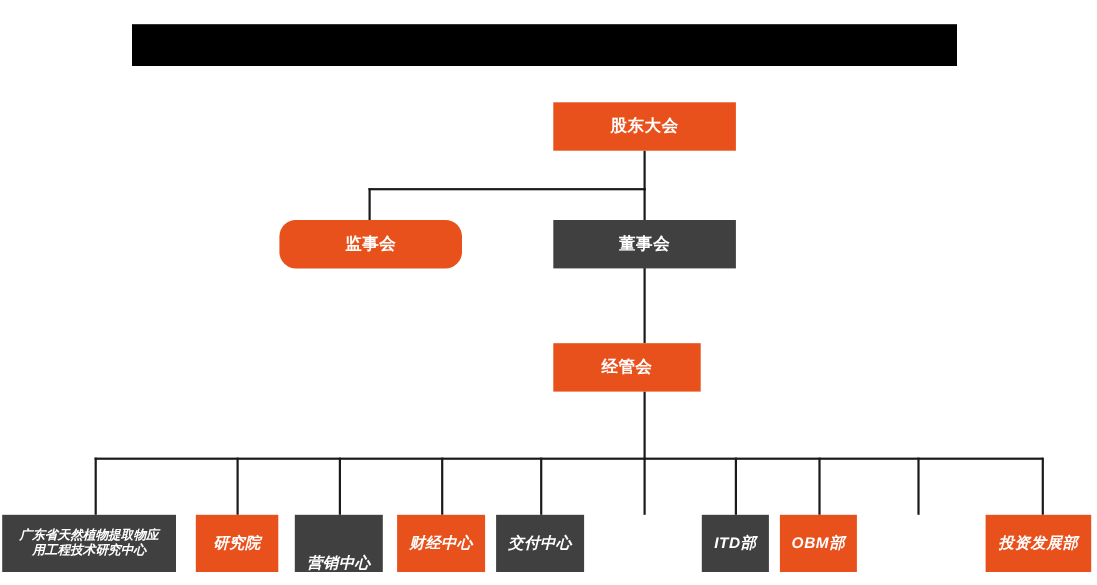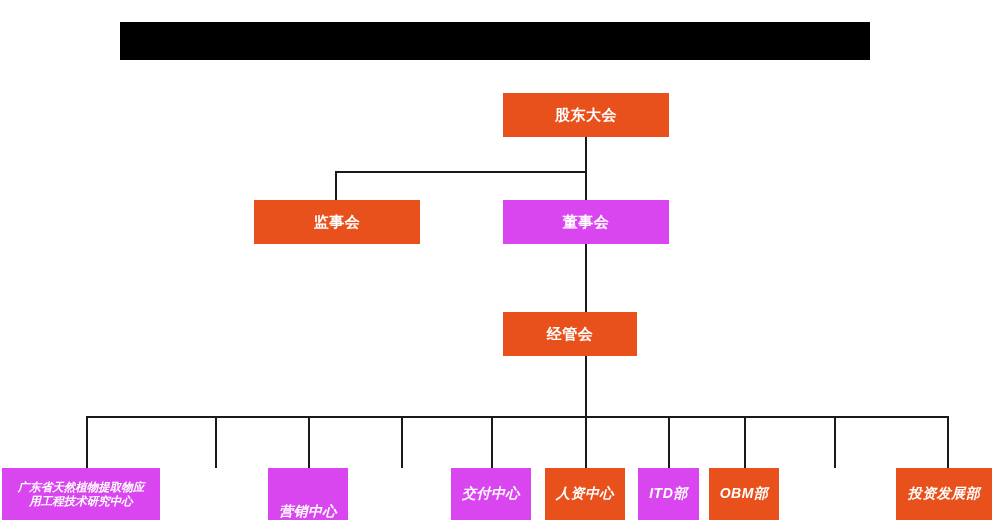--- a/index.html
+++ b/index.html
@@ -57,21 +57,21 @@
     letter-spacing: 0.5px;
     z-index: 3;
   }
   .node .node-label {
     display: block;
     padding: 0 4px;
     white-space: pre-line;
   }
 
   .tone-dark  { background: #E8501C; }
-  .tone-light { background: #d946ef; }
+  .tone-light { background: #404040; }
 
   
   .lvl-1 { width: 166px; height: 44px; font-size: 15px; }
   .lvl-2 { width: 166px; height: 44px; font-size: 15px; }
   .lvl-3 { width: 134px; height: 44px; font-size: 15px; }
   .lvl-4 { height: 52px; font-size: 14px; font-style: italic; }
   .lvl-4.wide-wrap { font-size: 11.5px; font-weight: bold; letter-spacing: 0px; }
 
   .hline, .vline {
     position: absolute;
@@ -111,50 +111,53 @@
     <div class="vline" style="left:668px; top:416px; height:52px;"></div>
     <div class="vline" style="left:744px; top:416px; height:52px;"></div>
     <div class="vline" style="left:834px; top:416px; height:52px;"></div>
     <div class="vline" style="left:947px; top:416px; height:52px;"></div>
   </div>
 
   <div class="node lvl-1 tone-dark" style="left:503px; top:93px;">
     <span class="node-label">股东大会</span>
   </div>
 
-  <div class="node lvl-2 tone-dark" style="left:254px; top:200px;">
+  <div class="node lvl-2 tone-dark" style="left:254px; top:200px;border-radius:15px;">
     <span class="node-label">监事会</span>
   </div>
 
   <div class="node lvl-2 tone-light" style="left:503px; top:200px;">
     <span class="node-label">董事会</span>
   </div>
 
   <div class="node lvl-3 tone-dark" style="left:503px; top:312px;">
     <span class="node-label">经管会</span>
   </div>
 
   <div class="node lvl-4 wide-wrap tone-light" style="left:2px; top:468px; width:158px;">
     <span class="node-label">广东省天然植物提取物应
 用工程技术研究中心</span>
   </div>
 
+  <div class="node lvl-4 tone-dark" style="left:178px; top:468px; width:75px;">
+    <span class="node-label">研究院</span>
+  </div>
 
   <div class="node lvl-4 tone-light" style="left:268px; top:468px; width:80px;align-items:flex-end;">
     <span class="node-label">营销中心</span>
   </div>
 
+  <div class="node lvl-4 tone-dark" style="left:361px; top:468px; width:80px;">
+    <span class="node-label">财经中心</span>
+  </div>
 
   <div class="node lvl-4 tone-light" style="left:451px; top:468px; width:80px;">
     <span class="node-label">交付中心</span>
   </div>
 
-  <div class="node lvl-4 tone-dark" style="left:545px; top:468px; width:80px;">
-    <span class="node-label">人资中心</span>
-  </div>
 
   <div class="node lvl-4 tone-dark" style="left:709px; top:468px; width:70px;">
     <span class="node-label">OBM部</span>
   </div>
 
   <div class="node lvl-4 tone-light" style="left:638px; top:468px; width:61px;">
     <span class="node-label">ITD部</span>
   </div>
 
 

